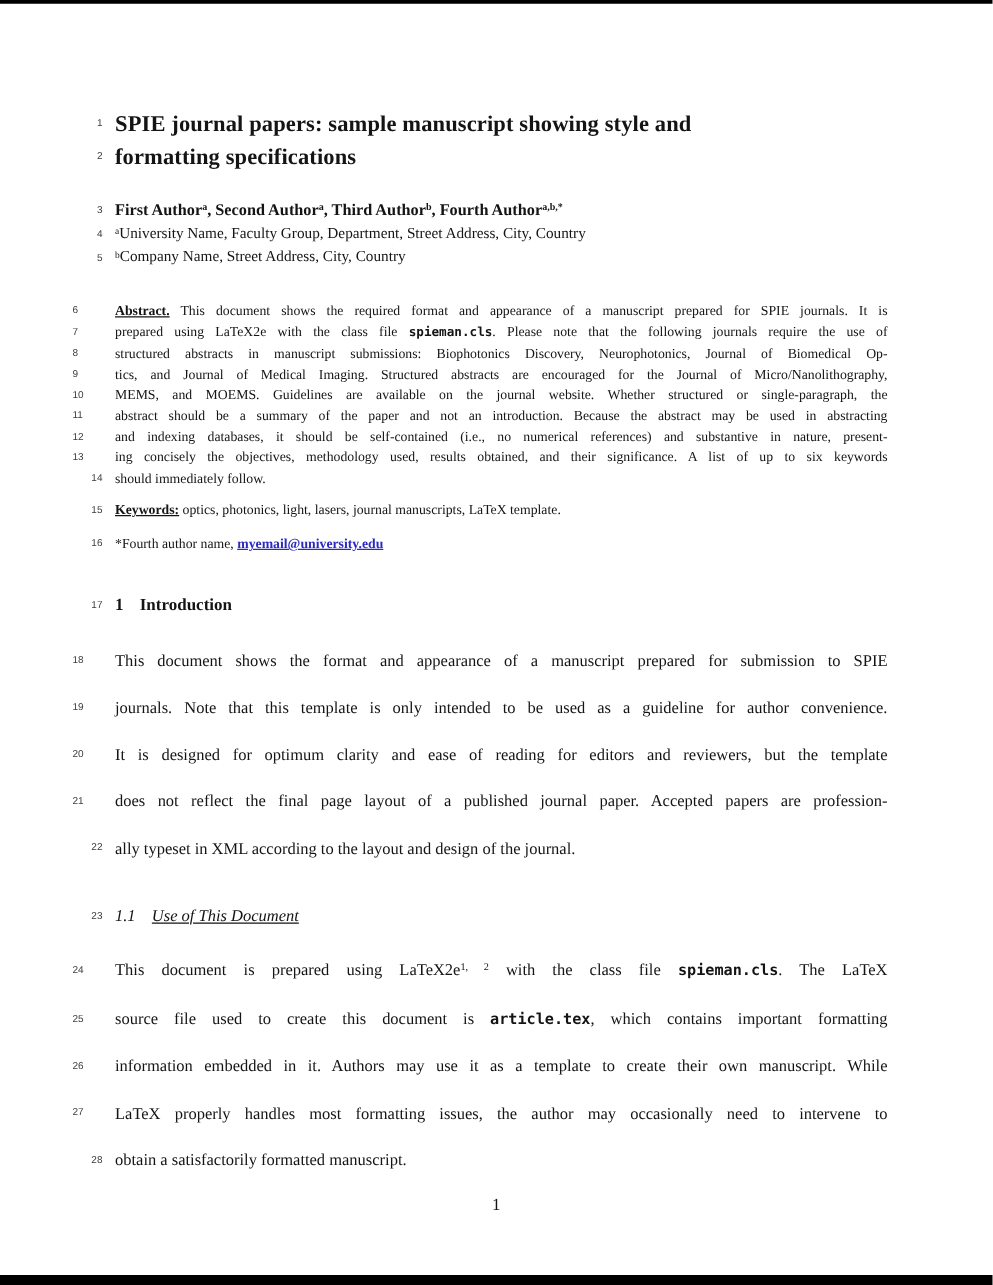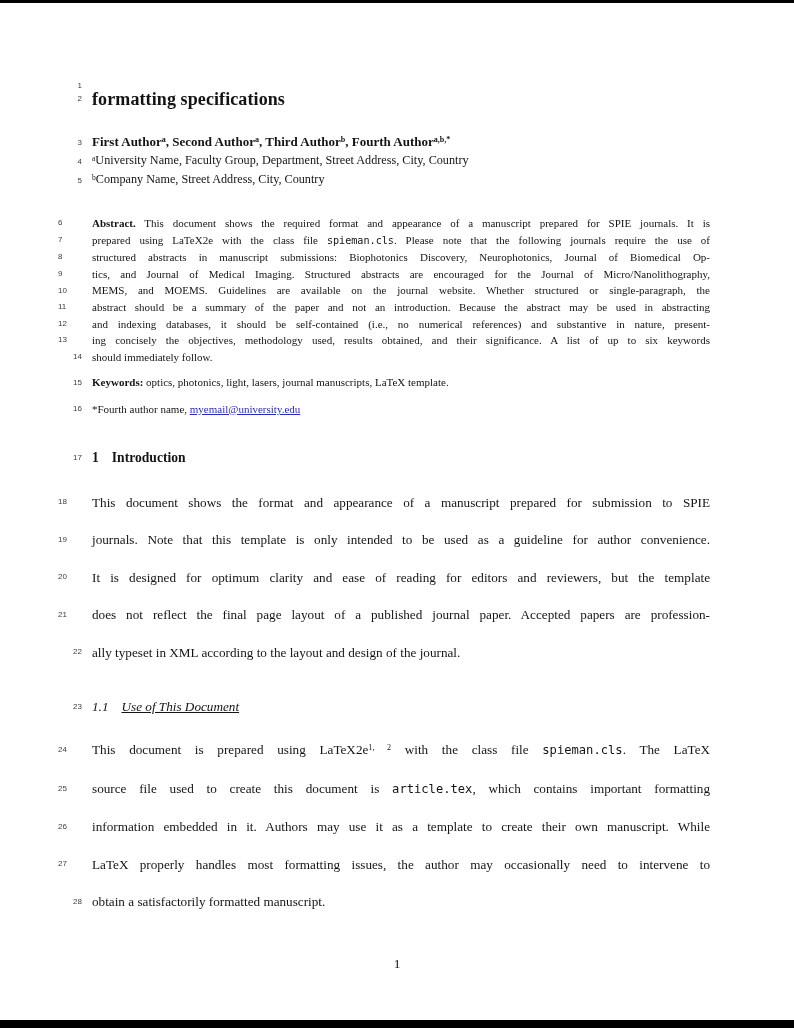--- a/index.html
+++ b/index.html
@@ -39,40 +39,40 @@
   .keywords { margin-top: 9px; }
   .authornote { margin-top: 10px; }
   .section { margin-top: 30px; font-size: 13.6px; font-weight: bold; line-height: 20px; }
   .subsection { margin-top: 26px; font-size: 13.2px; font-style: italic; line-height: 20px; text-decoration: underline; }
   .body { margin-top: 14px; font-size: 13.2px; line-height: 37.5px; }
   .body:first-of-type { margin-top: 16px; }
   .para1 { margin-top: 16px; }
   .para2 { margin-top: 14px; }
 
   
-  .seg-b { font-weight: bold; }
+  .seg-b { font-weight: bold; text-decoration: underline; }
   .seg-i { }
-  .seg-m { font-family: "DejaVu Sans Mono", "Liberation Mono", monospace; font-size: 92%; }
+  .seg-m { font-family: "DejaVu Sans Mono", "Liberation Mono", monospace; font-size: 92%; font-weight: bold; }
   .seg-sup { font-size: 62%; position: relative; top: -0.45em; line-height: 0; }
   .seg-secnum { display: inline-block; margin-right: 13px; }
-  .seg-link { color: var(--link-color, #2a2ac0); text-decoration: underline; }
+  .seg-link { color: var(--link-color, #2a2ac0); text-decoration: underline; font-weight: bold; }
 
   .footer {
     position: absolute; top: 956px; left: 0; width: 794px;
     text-align: center; font-size: 13.5px; color: #141414;
   }
 </style>
 </head>
 <body>
 
 <div class="page">
   <div class="edge-top"></div>
   <div class="doc">
       <div class="block title">
-        <div class="line"><span class="lineno">1</span></div>
+        <div class="line"><span class="lineno">1</span><span class="">SPIE journal papers: sample manuscript showing style and</span></div>
         <div class="line"><span class="lineno">2</span><span class="">formatting specifications</span></div>
       </div>
       <div class="block authors">
         <div class="line author-names"><span class="lineno">3</span><span class="">First Author</span><span class="seg-sup">a</span><span class="">, Second Author</span><span class="seg-sup">a</span><span class="">, Third Author</span><span class="seg-sup">b</span><span class="">, Fourth Author</span><span class="seg-sup">a,b,*</span></div>
         <div class="line affiliation"><span class="lineno">4</span><span class="seg-sup">a</span><span class="">University Name, Faculty Group, Department, Street Address, City, Country</span></div>
         <div class="line affiliation"><span class="lineno">5</span><span class="seg-sup">b</span><span class="">Company Name, Street Address, City, Country</span></div>
       </div>
       <div class="block abstract">
         <div class="line just"><span class="lineno">6</span><span class="seg-b">Abstract.</span><span class=""> This document shows the required format and appearance of a manuscript prepared for SPIE journals. It is</span></div>
         <div class="line just"><span class="lineno">7</span><span class="">prepared using LaTeX2e with the class file </span><span class="seg-m">spieman.cls</span><span class="">. Please note that the following journals require the use of</span></div>

